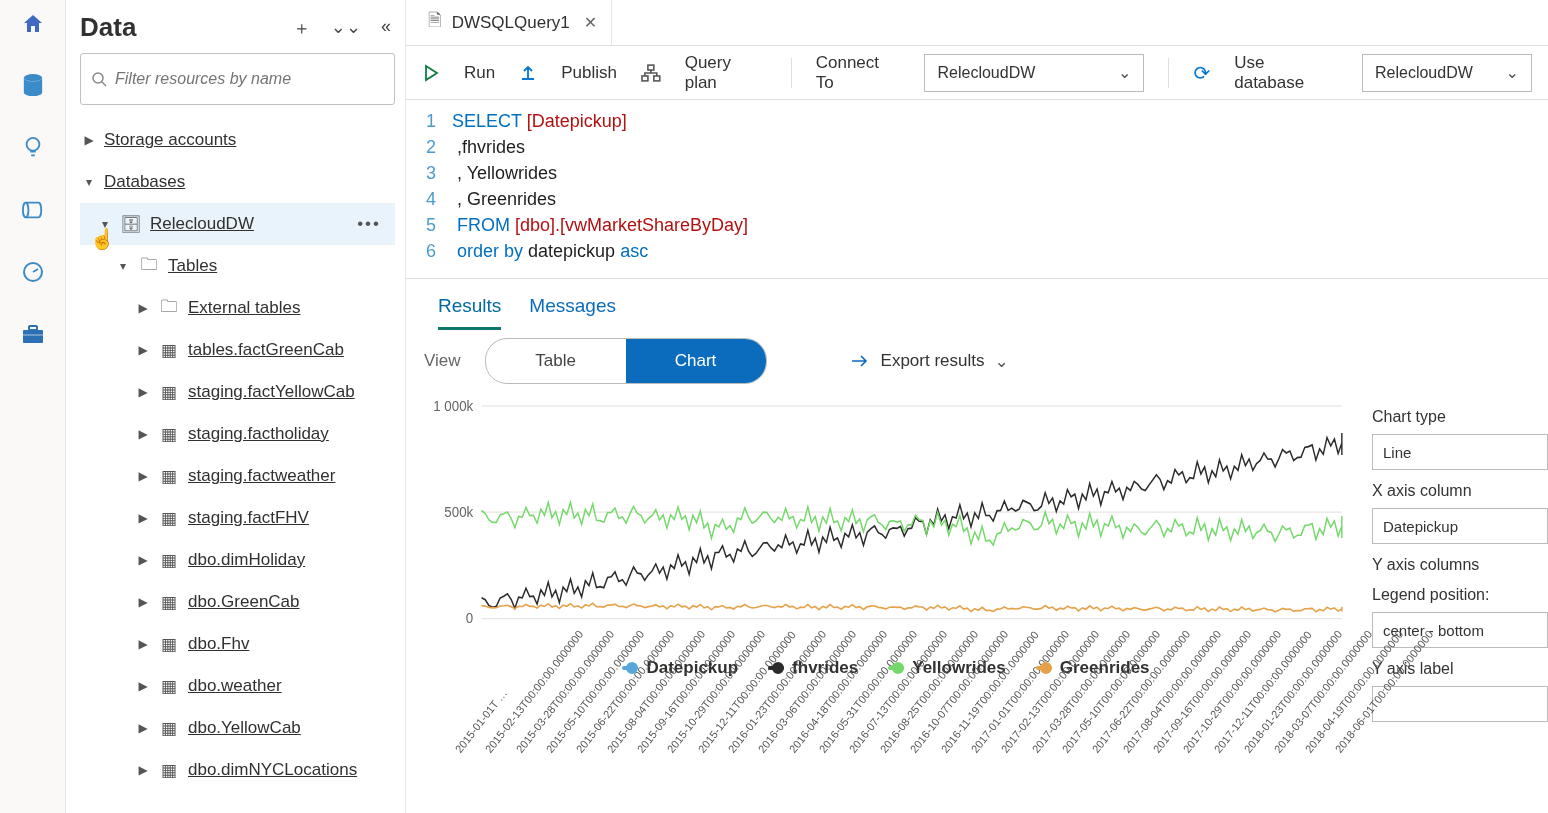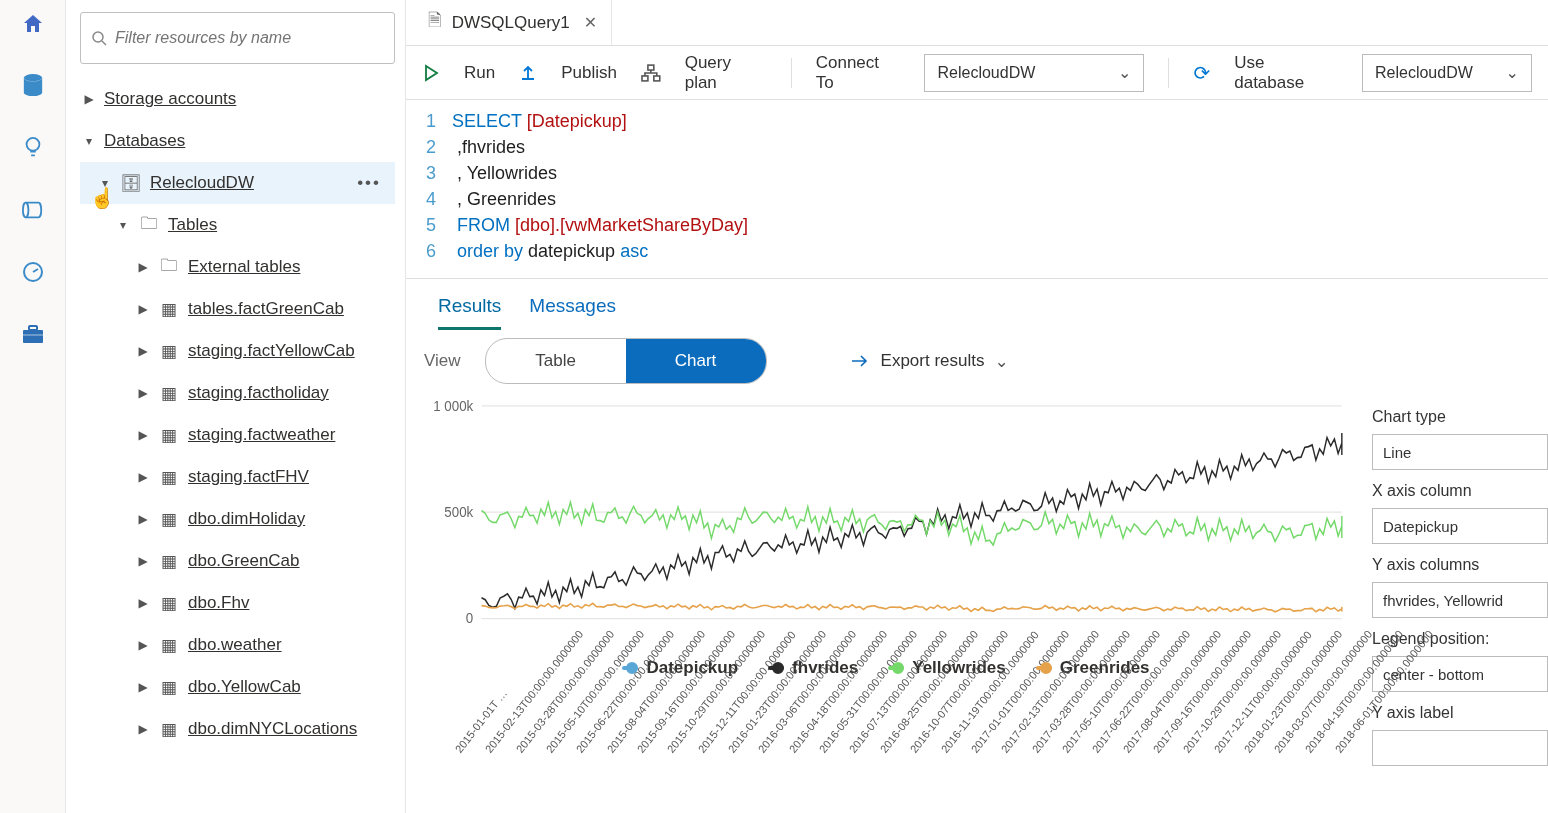--- a/index.html
+++ b/index.html
@@ -115,20 +115,28 @@
   <div class="rail-btn muted">
       <svg width="24" height="22" viewBox="0 0 24 22" fill="#2d6fb5">
         <rect x="2" y="7" width="20" height="13" rx="1"></rect>
         <rect x="8" y="3" width="8" height="4" rx="1" fill="none" stroke="#2d6fb5" stroke-width="2"></rect>
         <rect x="2" y="11" width="20" height="2" fill="#fff" opacity="0.3"></rect>
       </svg>
     </div>
 </div>
 
 <div class="data-panel">
+  <div class="data-header">
+    <div class="data-title">Data</div>
+    <div class="hdr-actions">
+      <span>＋</span>
+      <span>⌄⌄</span>
+      <span>«</span>
+    </div>
+  </div>
   <div class="filter-box">
     <svg width="16" height="16" viewBox="0 0 16 16" fill="none" stroke="currentColor" stroke-width="1.5">
         <circle cx="7" cy="7" r="5"></circle>
         <path d="M11 11l4 4"></path>
       </svg>
     <input placeholder="Filter resources by name" style="">
   </div>
   <div class="tree">
     <div class="tree-node">
         <span class="caret">▶</span>
@@ -366,23 +374,20 @@
       <div class="chart-opts">
         <label>Chart type</label>
         <div class="sel">
             <span>Line</span>
           </div>
         <label>X axis column</label>
         <div class="sel">
             <span>Datepickup</span>
           </div>
         <label>Y axis columns</label>
-        <div class="sel">
-            <span>fhvrides, Yellowrid</span>
-          </div>
         <label>Legend position:</label>
         <div class="sel">
             <span>center - bottom</span>
           </div>
         <label>Y axis label</label>
         <div class="sel">
             <span></span>
           </div>
       </div>
     </div>

